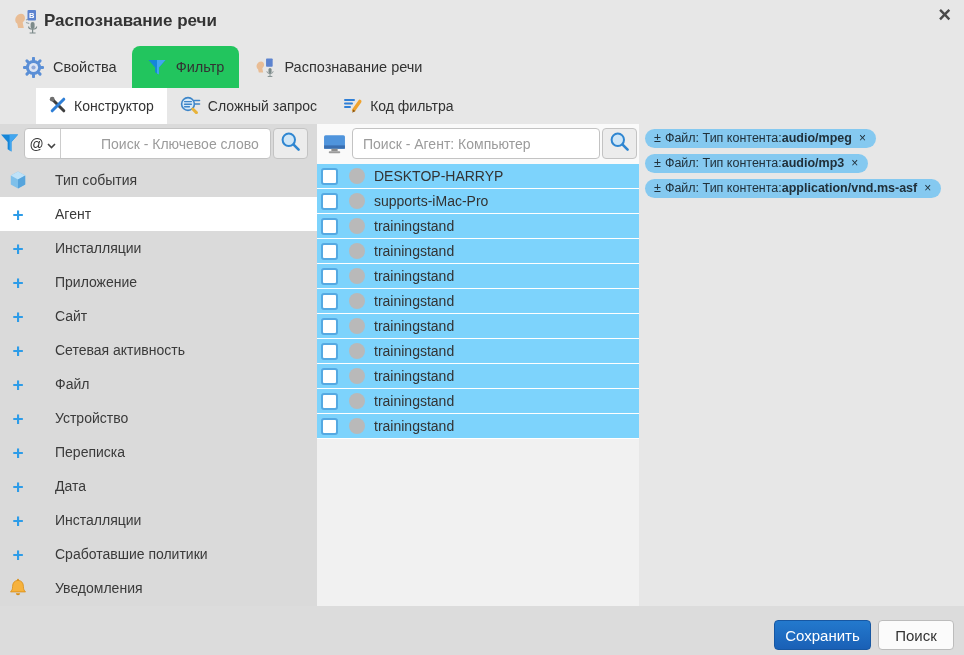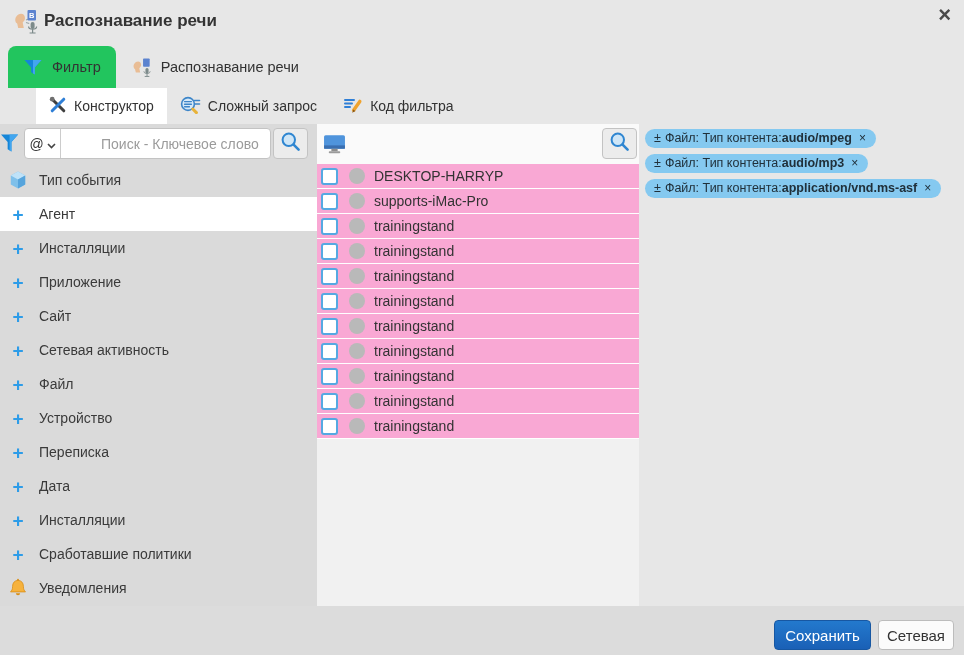--- a/index.html
+++ b/index.html
@@ -28,32 +28,32 @@
   
   .left-panel { position: absolute; top: 124px; left: 0; width: 317px; height: 482px; background: #dadada; }
   .left-search { position: relative; height: 39px; }
   .left-funnel { position: absolute; left: 1px; top: 7px; }
   .combo { position: absolute; left: 24px; top: 4px; width: 247px; height: 31px; background: #fff; border: 1px solid #c3c3c3; border-radius: 4px; display: flex; align-items: center; }
   .at-select { width: 36px; height: 100%; display: flex; align-items: center; justify-content: center; gap: 3px; border-right: 1px solid #ccc; font-size: 14px; color: #333; cursor: default; }
   .search-input { flex: 1; height: 100%; border: none; outline: none; background: transparent; font-family: "Liberation Sans", sans-serif; font-size: 14px; color: #333; padding: 0 8px; min-width: 0; margin-left: 32px; }
   .search-input::placeholder { color: #9b9b9b; }
   .search-btn { position: absolute; top: 4px; width: 35px; height: 31px; background: #ececec; border: 1px solid #c3c3c3; border-radius: 4px; display: flex; align-items: center; justify-content: center; cursor: default; }
   .left-search .search-btn { left: 273px; }
-  .cat-row { height: 34px; display: flex; align-items: center; padding-left: 7px; gap: 10px; font-size: 14px; color: #3a3a3a; cursor: default; }
+  .cat-row { height: 34px; display: flex; align-items: center; padding-left: 7px; gap: 26px; font-size: 14px; color: #3a3a3a; cursor: default; }
   .cat-row.selected { background: #fff; }
   .cat-icon { width: 22px; display: flex; align-items: center; justify-content: center; }
   .plus-glyph { color: #2d9ce8; font-size: 19px; font-weight: bold; line-height: 1; }
   
   .middle-panel { position: absolute; top: 124px; left: 317px; width: 322px; height: 482px; background: #f1f1f1; }
   .mid-header { position: relative; height: 40px; background: #fafafa; }
   .monitor-wrap { position: absolute; left: 6px; top: 9px; }
   .mid-header .agent-input { position: absolute; left: 35px; top: 4px; width: 248px; height: 31px; background: #fff; border: 1px solid #c3c3c3; border-radius: 4px; font-family: "Liberation Sans", sans-serif; font-size: 14px; color: #333; padding: 0 10px; outline: none; }
   .mid-header .agent-input::placeholder { color: #9b9b9b; }
   .mid-header .search-btn { left: 285px; }
-  .agent-row { height: 25px; border-bottom: 1px solid #fff; background: #f9a8d4; display: flex; align-items: center; cursor: default; }
+  .agent-row { height: 25px; border-bottom: 1px solid #fff; background: #7dd3fc; display: flex; align-items: center; cursor: default; }
   .cbx { margin-left: 4px; width: 17px; height: 17px; border: 2px solid #55a9e2; border-radius: 3px; background: #fff; flex: 0 0 auto; }
   .dot { margin-left: 11px; width: 16px; height: 16px; border-radius: 50%; background: #b9b9b9; flex: 0 0 auto; }
   .agent-label { margin-left: 9px; font-size: 14px; color: #333; white-space: nowrap; }
   
   .right-panel { position: absolute; top: 124px; left: 639px; width: 325px; height: 482px; }
   .chips { padding: 5px 0 0 6px; display: flex; flex-direction: column; align-items: flex-start; gap: 6px; }
   .chip { display: inline-flex; align-items: center; background: #85c9f0; border-radius: 10px; padding: 2px 10px 3px 9px; font-size: 12.5px; color: #20303a; white-space: nowrap; cursor: default; }
   .chip .pm { margin-right: 4px; }
   .chip .lbl { margin-right: 0; }
   .chip .val { font-weight: bold; }
@@ -76,20 +76,40 @@
       <text x="19.7" y="10" font-size="7.5" fill="#fff" text-anchor="middle" font-family="Liberation Sans, sans-serif" font-weight="bold">B</text>
       <rect x="18.6" y="14" width="4" height="7" rx="2" fill="#7c8a8a"></rect>
       <path d="M16.6 18.5c0 3.6 8 3.6 8 0M20.6 21.8v3M17.6 25h6" stroke="#7c8a8a" stroke-width="1.2" fill="none"></path>
     </svg>
   </span>
   <span class="title-text">Распознавание речи</span>
   <span class="close-btn">×</span>
 </div>
 
 <div class="tabstrip">
+  <div class="tab">
+    <span class="ticon">
+      <svg width="21" height="21" viewBox="0 0 21 21">
+        <g stroke="#5b8fd6" stroke-width="3" stroke-linecap="round">
+          <line x1="10.5" y1="1.2" x2="10.5" y2="3.5"></line>
+            <line x1="10.5" y1="17.5" x2="10.5" y2="19.8"></line>
+          <line x1="1.2" y1="10.5" x2="3.5" y2="10.5"></line>
+            <line x1="17.5" y1="10.5" x2="19.8" y2="10.5"></line>
+          <line x1="3.9" y1="3.9" x2="5.5" y2="5.5"></line>
+            <line x1="15.5" y1="15.5" x2="17.1" y2="17.1"></line>
+          <line x1="17.1" y1="3.9" x2="15.5" y2="5.5"></line>
+            <line x1="5.5" y1="15.5" x2="3.9" y2="17.1"></line>
+        </g>
+        <circle cx="10.5" cy="10.5" r="7.6" fill="#5b8fd6"></circle>
+        <circle cx="10.5" cy="10.5" r="4.6" fill="#dde5f4"></circle>
+        <circle cx="10.5" cy="10.5" r="2.1" fill="#8fa8d8"></circle>
+      </svg>
+    </span>
+    <span>Свойства</span>
+  </div>
   <div class="tab active">
     <span class="ticon">
       <svg width="20" height="20" viewBox="0 0 20 20">
         <path d="M1.5 3h17l-6.6 7.4v7.1l-3.8-2.2v-4.9z" fill="#1586d8"></path>
         <path d="M10 3h8.5l-6.6 7.4v7.1l-1.9-1.1z" fill="#43a6ef"></path>
       </svg>
     </span>
     <span>Фильтр</span>
   </div>
   <div class="tab">
@@ -260,20 +280,21 @@
 <div class="middle-panel">
   <div class="mid-header">
     <span class="monitor-wrap">
       <svg width="23" height="21" viewBox="0 0 22 20">
         <rect x="1" y="2" width="20" height="13" rx="1.5" fill="#4f94dc"></rect>
         <rect x="1" y="11.8" width="20" height="3.2" fill="#3a6fb0"></rect>
         <rect x="8" y="15" width="6" height="2.4" fill="#8f8f8f"></rect>
         <rect x="5.5" y="17.4" width="11" height="1.9" rx="0.9" fill="#9b9b9b"></rect>
       </svg>
     </span>
+    <input class="agent-input" type="text" placeholder="Поиск - Агент: Компьютер" style="">
     <div class="search-btn">
       <span>
         <svg width="21" height="21" viewBox="0 0 21 21">
           <circle cx="8.8" cy="8.8" r="6.2" fill="#cfe6f7" stroke="#2f86d1" stroke-width="2"></circle>
           <line x1="13.6" y1="13.6" x2="18.6" y2="18.6" stroke="#2f86d1" stroke-width="2.6" stroke-linecap="round"></line>
         </svg>
       </span>
     </div>
   </div>
   <div>
@@ -353,14 +374,14 @@
         <span class="pm">±</span>
         <span class="lbl">Файл: Тип контента:</span>
         <span class="val">application/vnd.ms-asf</span>
         <span class="x">×</span>
       </div>
     </div>
 </div>
 
 <div class="footer">
   <button class="btn btn-save">Сохранить</button>
-  <button class="btn btn-cancel">Сетевая</button>
+  <button class="btn btn-cancel">Поиск</button>
 </div>
 
 </body></html>

